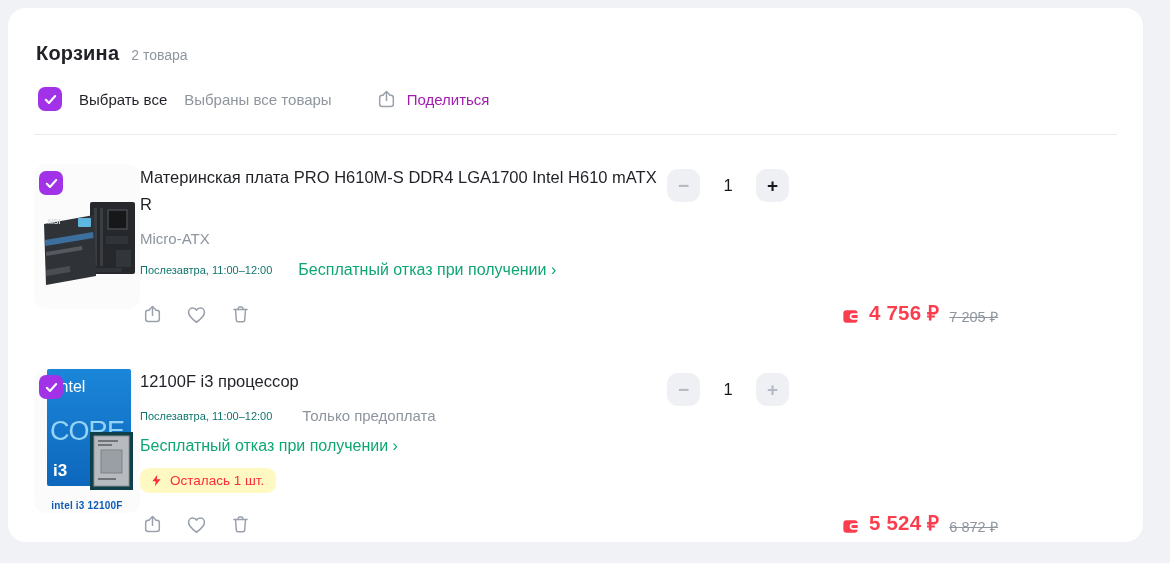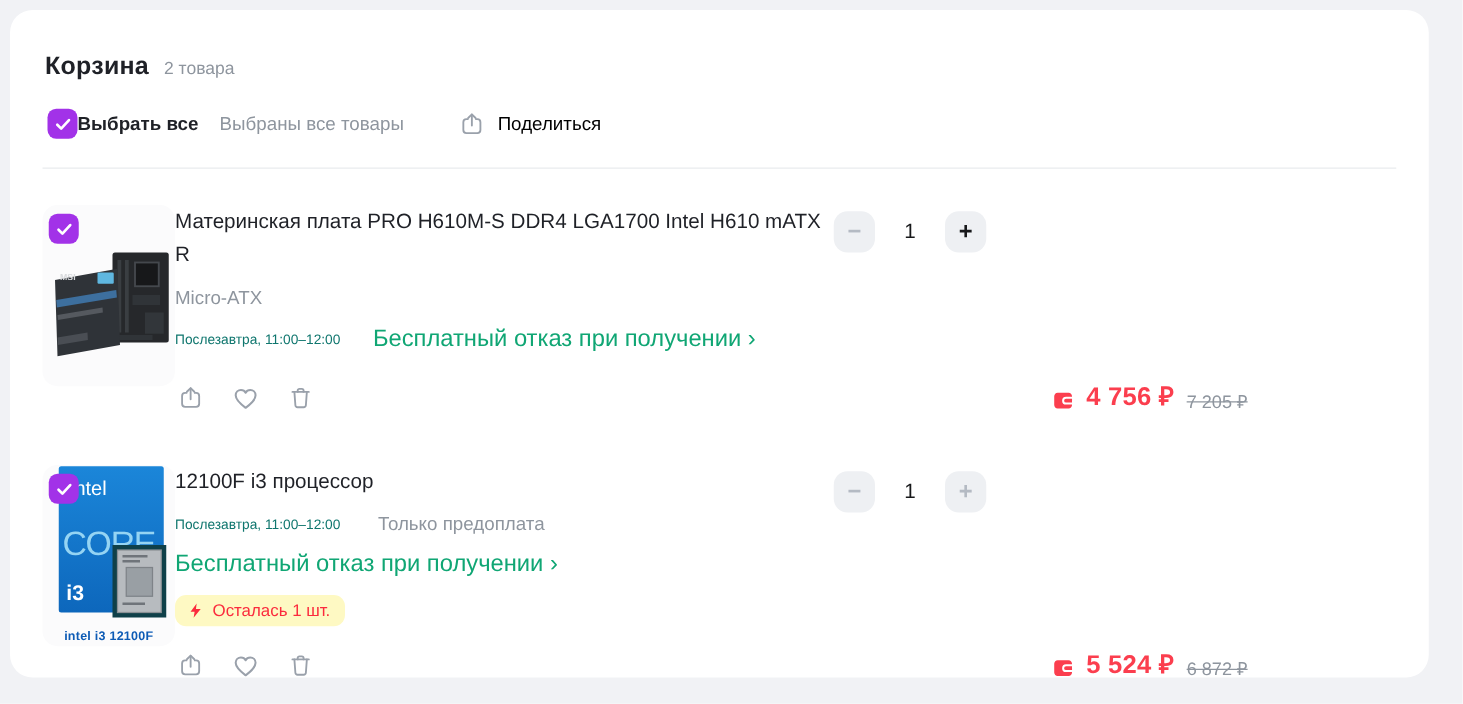--- a/index.html
+++ b/index.html
@@ -11,43 +11,43 @@
 
   
   .cart-header { display:flex; align-items:baseline; margin-top:34px; margin-left:2px; }
   .cart-title { font-size:20px; font-weight:800; letter-spacing:.2px; }
   .cart-count { font-size:14px; color:#8e959e; margin-left:12px; }
 
   
   .toolbar { display:flex; align-items:center; margin-top:22px; margin-left:4px; }
   .checkbox { width:24px; height:24px; border-radius:7px; background:#a232e8;
               display:flex; align-items:center; justify-content:center; flex:0 0 auto; cursor:pointer; }
-  .select-all-label { font-size:15px; font-weight:700; margin-left:0; }
+  .select-all-label { font-size:15px; font-weight:400; margin-left:17px; }
   .selection-status { font-size:15px; color:#8e959e; margin-left:17px; }
   .share-btn { display:flex; align-items:center; margin-left:44px; cursor:pointer; background:none; border:none; }
-  .share-btn .lbl { font-size:15px; font-weight:500; margin-left:10px; color:#000000; }
+  .share-btn .lbl { font-size:15px; font-weight:500; margin-left:10px; color:#a21caf; }
 
   .divider { height:1px; background:#e9ebee; margin-top:23px; }
 
   
   .row { display:grid; grid-template-columns:106px 527px 150px auto; }
   .row-1 { margin-top:29px; }
   .row-2 { margin-top:42px; }
 
   .img-wrap { position:relative; width:106px; height:145px; background:#fbfbfc; border-radius:12px; }
   .img-wrap .checkbox { position:absolute; top:7px; left:5px; }
   .img-caption { position:absolute; left:0; right:0; bottom:2px; text-align:center;
                  font-size:10px; font-weight:700; color:#0d5bb5; letter-spacing:.2px; }
 
   .p-title { font-size:16.5px; font-weight:500; line-height:27px; color:#1f2127; cursor:pointer; }
   .p-variant { font-size:15px; color:#8e959e; margin-top:12px; }
   .meta-line { display:flex; align-items:center; margin-top:14px; }
   .p-delivery { font-size:11px; color:#0f766e; }
   .p-paynote { font-size:15px; color:#8e959e; margin-left:30px; }
-  .free-return { font-size:19px; font-weight:500; color:#10a674; cursor:pointer; }
+  .free-return { font-size:16px; font-weight:500; color:#10a674; cursor:pointer; }
   .meta-line .free-return { margin-left:26px; }
   .free-return.own-line { display:block; margin-top:13px; }
 
   .stock-badge { display:inline-flex; align-items:center; gap:7px; margin-top:13px;
                  background:#fef9c3; border-radius:9px; padding:5px 12px 5px 10px; }
   .stock-badge .txt { font-size:13.5px; color:#fb2b3d; }
 
   .item-actions { display:flex; align-items:center; gap:20px; }
   .row-1 .item-actions { margin-top:23px; }
   .row-2 .item-actions { margin-top:19px; }

